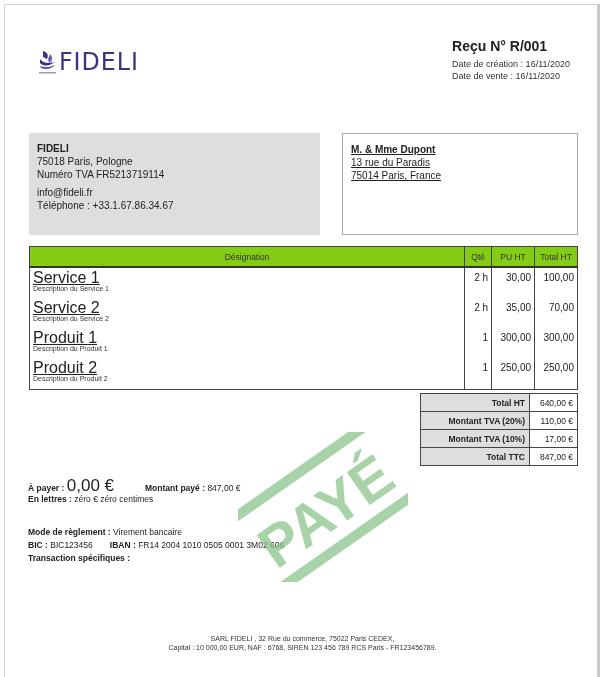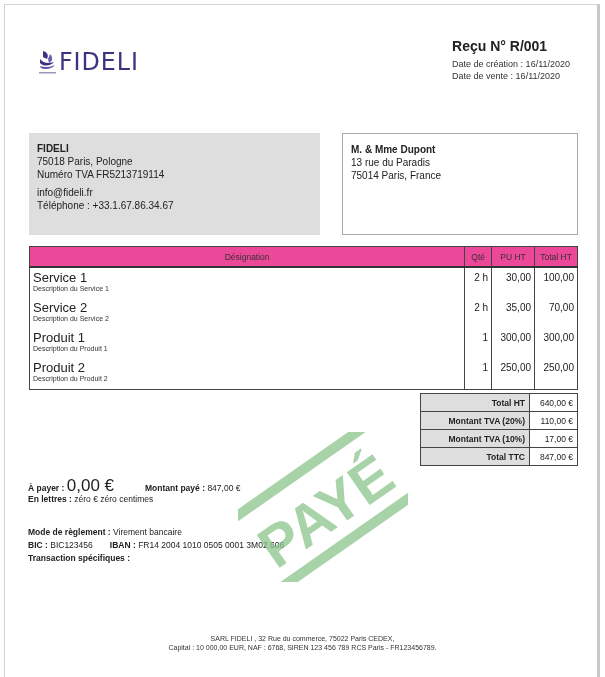--- a/index.html
+++ b/index.html
@@ -7,29 +7,29 @@
   .page { position:absolute; left:4px; top:4px; width:596px; height:680px; border-left:1px solid #d4d4d4; border-top:1px solid #d4d4d4; border-right:3px solid #c8c8c8; background:#fff; box-sizing:border-box; }
   .logo { position:absolute; left:33px; top:44px; display:flex; align-items:center; }
   .logo-mark { width:20px; height:26px; position:relative; }
   .logo-text { font-family:"DejaVu Sans", sans-serif; font-size:25px; letter-spacing:1px; color:#3a3480; font-weight:normal; transform:scaleX(0.95); transform-origin:left; margin-left:1px; line-height:26px; }
   .title-block { position:absolute; right:27px; top:33px; }
   .title { font-size:14px; font-weight:bold; color:#222; margin-bottom:4px; }
   .meta { font-size:9px; color:#333; line-height:12px; }
   .sender { position:absolute; left:29px; top:133px; width:291px; height:102px; background:#dedede; box-sizing:border-box; padding:9px 8px; font-size:10px; line-height:13px; color:#222; }
   .bold { font-weight:bold; }
   .gap { height:5px; }
-  .recipient { position:absolute; left:342px; top:133px; width:236px; height:102px; border:1px solid #aaa; box-sizing:border-box; padding:9px 8px; font-size:10px; line-height:13px; }
+  .recipient { position:absolute; left:342px; top:133px; width:236px; height:102px; border:1px solid #aaa; box-sizing:border-box; padding:9px 8px; font-size:10px; line-height:13px;text-decoration:underline; }
   table.items { position:absolute; left:29px; top:246px; width:549px; border-collapse:collapse; font-size:10px; }
-  table.items th { background:#ec4899; font-weight:normal; font-size:8.5px; height:17px; border:1px solid #444; border-bottom:2px solid #333; color:#333; }
+  table.items th { background:#84cc16; font-weight:normal; font-size:8.5px; height:17px; border:1px solid #444; border-bottom:2px solid #333; color:#333; }
   table.items td { vertical-align:top; padding:4px 3px 0 3px; height:26px; }
   table.items td.desig { border-left:1px solid #444; }
   table.items td.num { text-align:right; border-left:1px solid #444; }
   table.items td.last { border-right:1px solid #444; }
   table.items tr.lastrow td { border-bottom:1px solid #444; height:27px; }
-  .line-name { font-size:13px; color:#222; line-height:12px; }
+  .line-name { font-size:16px; color:#222; line-height:12px;text-decoration:underline; }
   .line-desc { font-size:7px; color:#333; line-height:10px; }
   table.totals { position:absolute; left:420px; top:393px; width:158px; border-collapse:collapse; font-size:8.5px; }
   table.totals td { border:1px solid #444; height:17px; padding:0 4px; text-align:right; }
   table.totals td.lbl { background:#dedede; font-weight:bold; width:100px; }
   .payinfo { position:absolute; left:28px; top:479px; font-size:8.5px; line-height:13px; color:#222; }
   .big { font-size:17px; font-weight:normal; }
   .row1 { display:flex; align-items:baseline; }
   .sp { display:inline-block; width:17px; }
   .stamp { position:absolute; left:238px; top:432px; width:170px; height:150px; pointer-events:none; }
   .footer { position:absolute; left:0; width:605px; top:634px; text-align:center; font-size:7px; line-height:9px; color:#333; }

